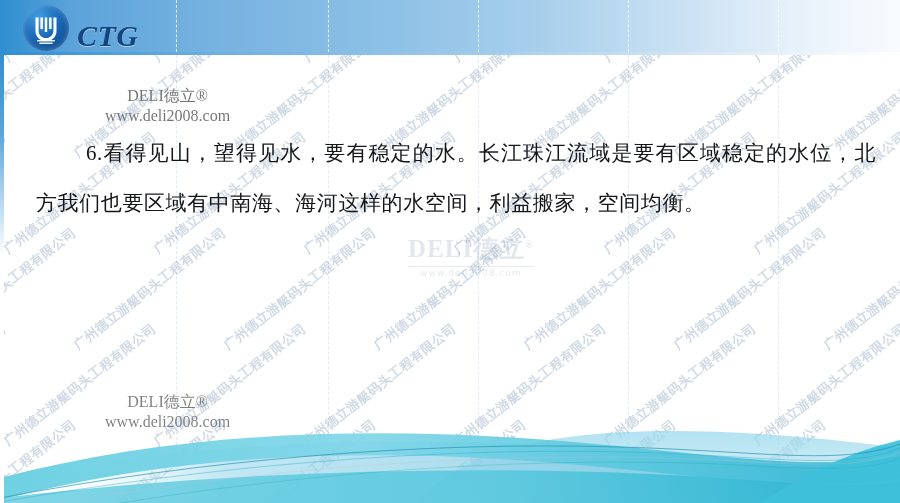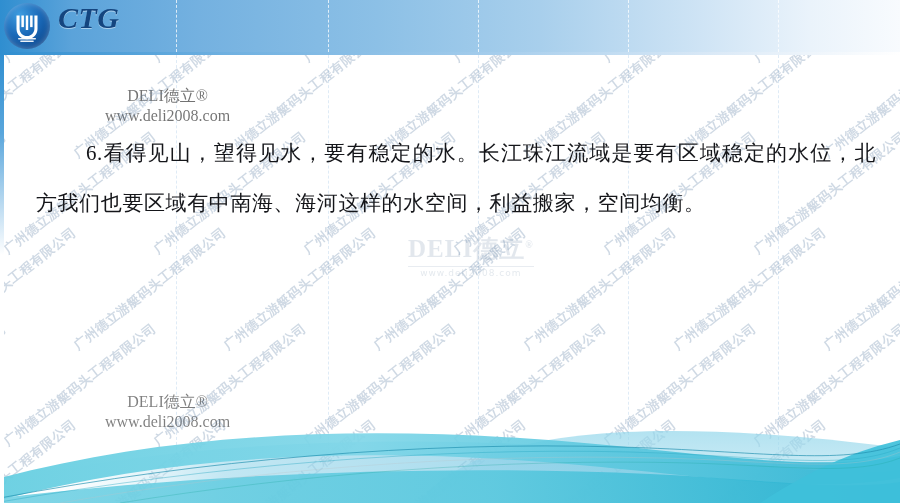--- a/index.html
+++ b/index.html
@@ -55,26 +55,26 @@
     top: 0;
     width: 0;
     height: 52px;
     border-left: 1px dashed rgba(255,255,255,0.75);
     z-index: 21;
   }
 
   
   #logo-wrap {
     position: absolute;
-    top: 3px; left: 4px;
+    top: 3px; left: 23px;
     width: 146px;
     height: 48px;
     z-index: 30;
     display: flex;
-    align-items: flex-start;
+    align-items: flex-end;
     gap: 8px;
   }
 
   #logo-mark {
     position: relative;
     width: 46px;
     height: 46px;
     border-radius: 50%;
     background: radial-gradient(circle at 34% 26%, #3f9de0 0%, #1a69b8 45%, #0d4b92 78%, #09356c 100%);
     box-shadow: inset 0 0 6px rgba(255,255,255,0.35);

